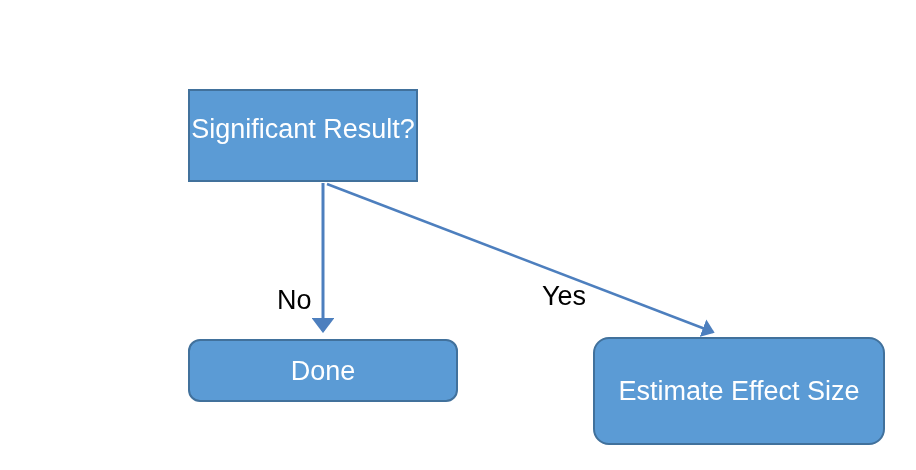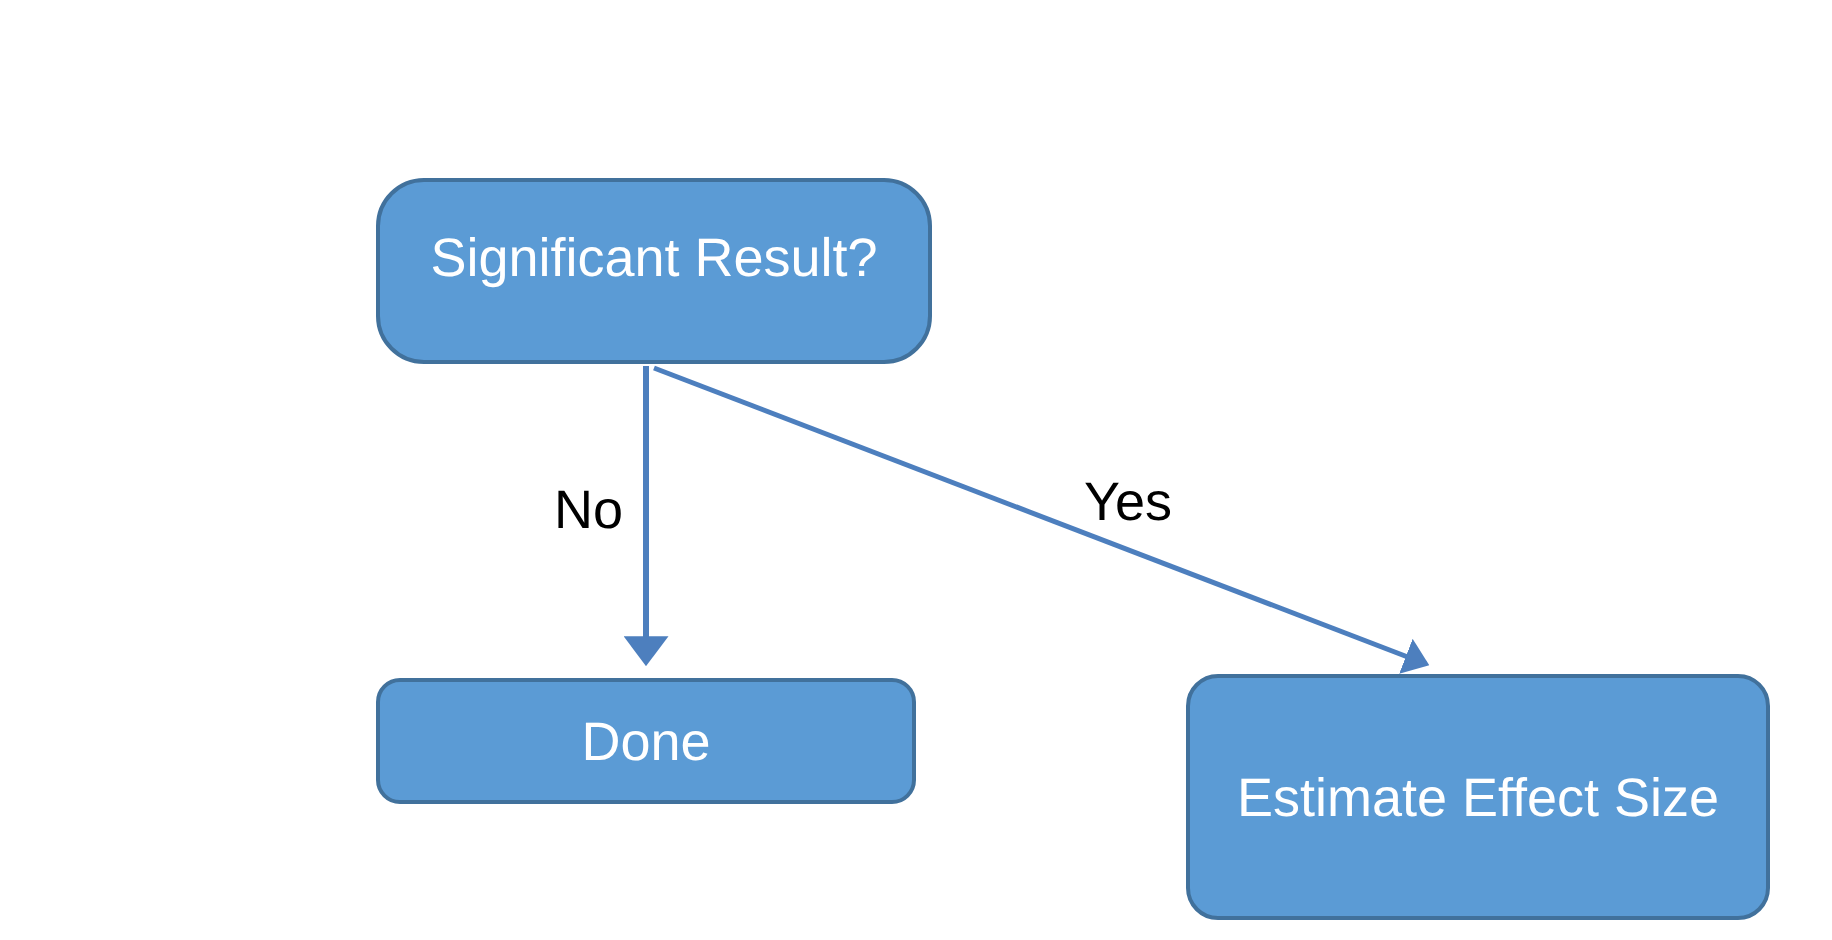--- a/index.html
+++ b/index.html
@@ -40,46 +40,47 @@
     display: flex;
     align-items: center;
     justify-content: center;
     text-align: center;
     font-size: 27px;
     line-height: 34px;
   }
   .node-decision {
     left: 188px;
     top: 89px;
-    width: 278px;
+    width: 230px;
     height: 93px;
-    border-radius: 24px;
+    border-radius: 0;
     padding-bottom: 14px;
   }
   .node-done {
     left: 188px;
     top: 339px;
     width: 270px;
     height: 63px;
     border-radius: 12px;
   }
   .node-estimate {
     left: 593px;
     top: 337px;
     width: 292px;
-    height: 123px;
+    height: 108px;
     border-radius: 16px;
     flex-direction: column;
   }
   .edge-label {
     position: absolute;
     color: var(--edge-label, #000000);
     font-size: 27px;
     line-height: 30px;
     white-space: nowrap;
+    margin-top: 45px;
   }
   .edge-label-no {
     left: 277px;
     top: 240px;
   }
   .edge-label-yes {
     left: 542px;
     top: 236px;
     text-align: center;
   }

